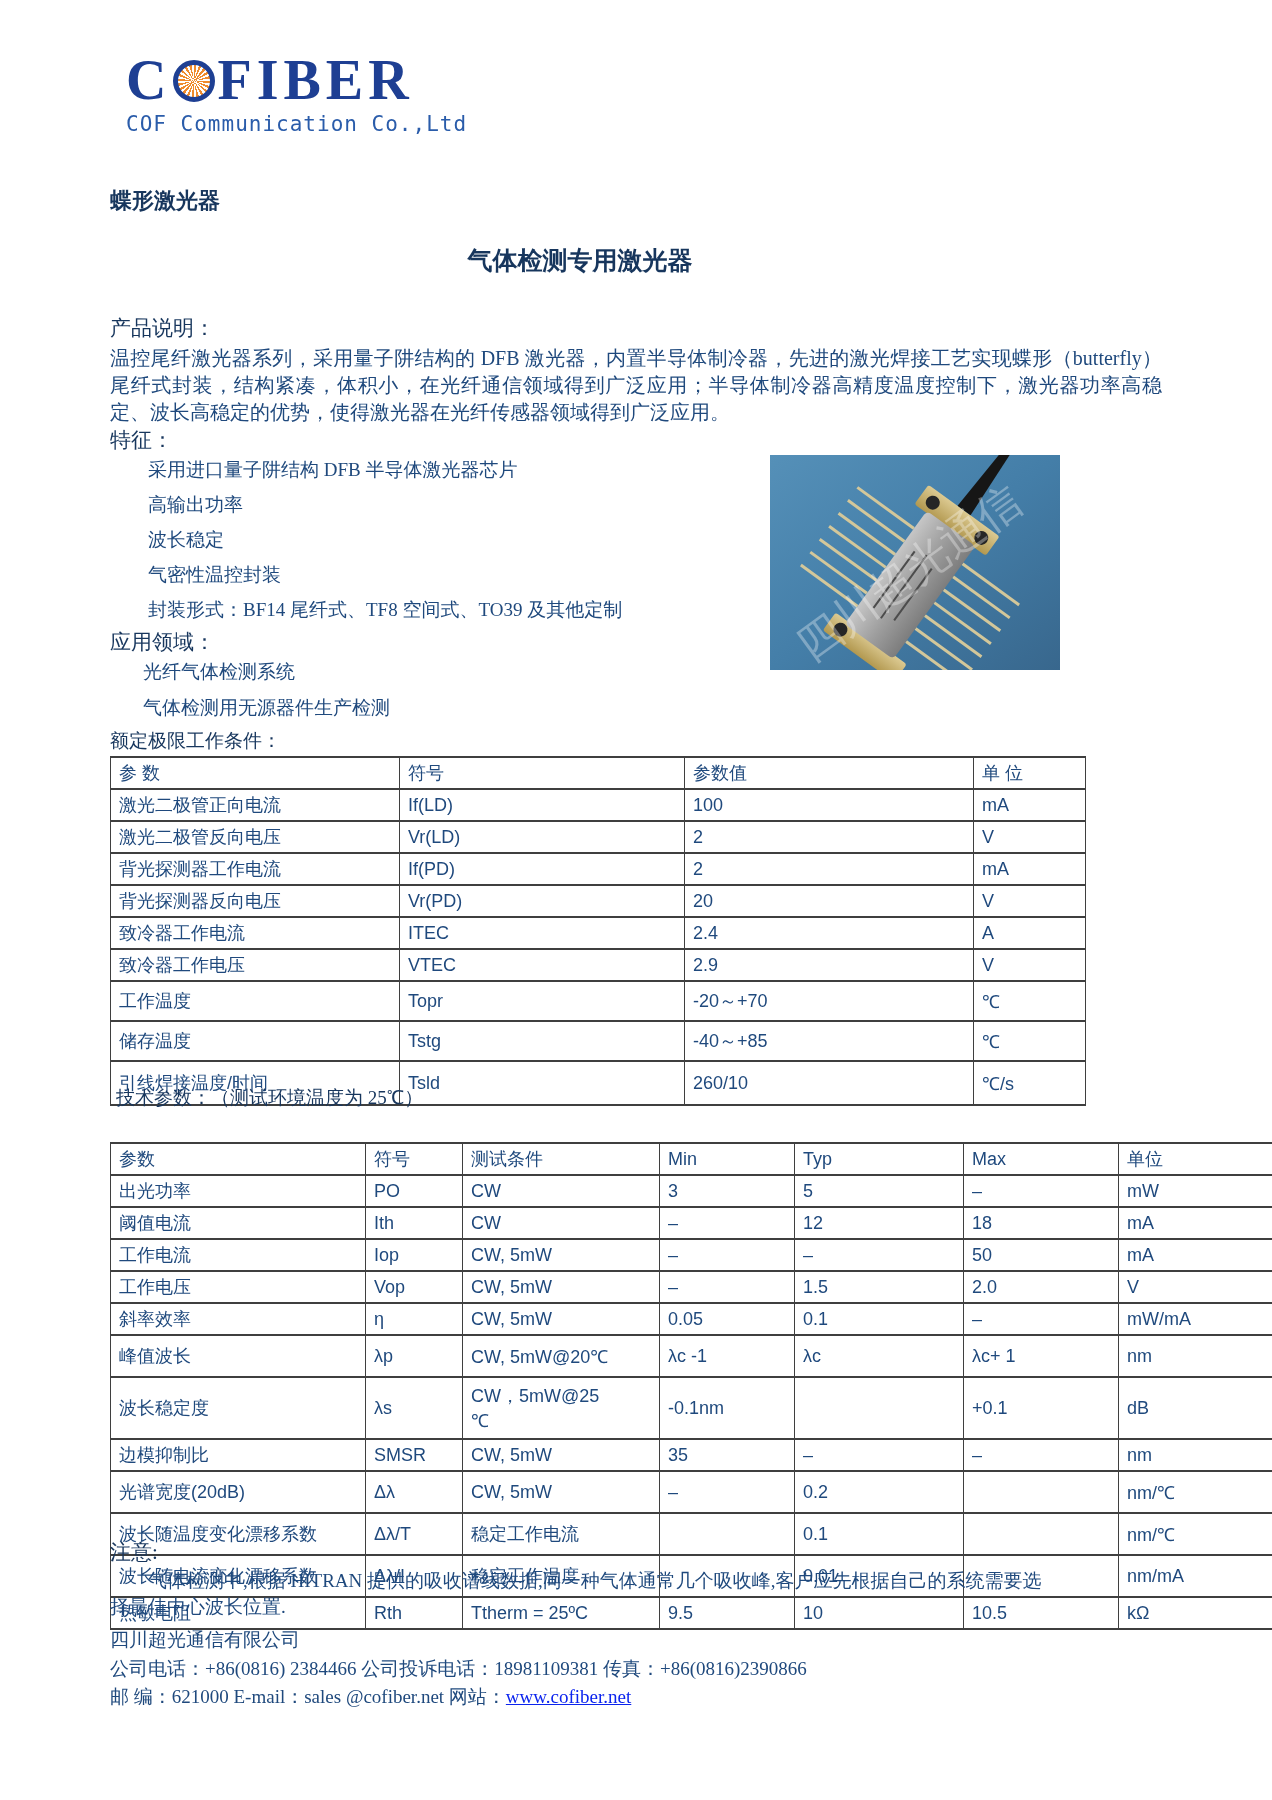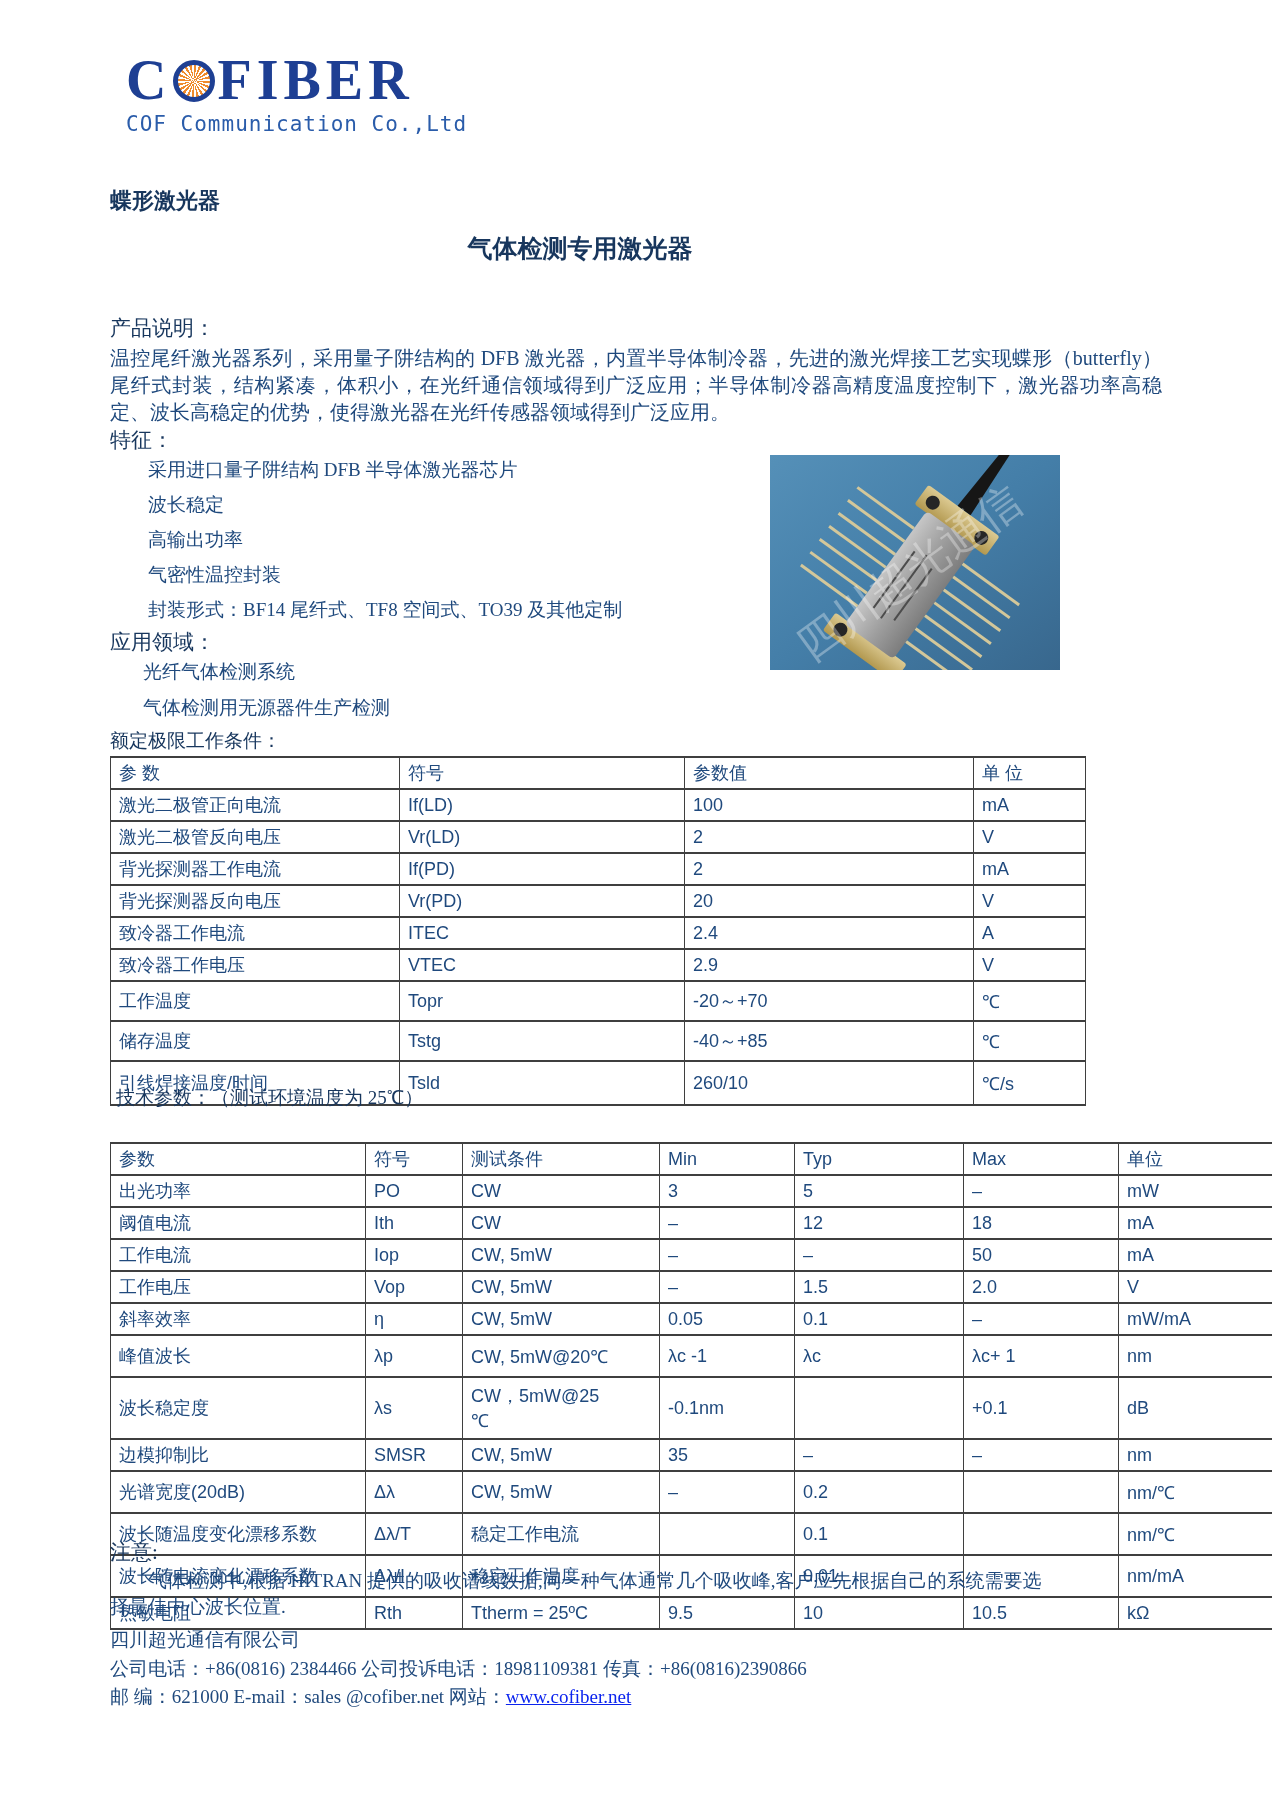--- a/index.html
+++ b/index.html
@@ -67,30 +67,30 @@
 <body>
 
 <div class="page">
 
   <div class="abs" style="left:126px;top:52px;">
     <div class="logo-brand"><span>C</span><span class="logo-o"></span><span>FIBER</span></div>
     <div class="logo-sub">COF Communication Co.,Ltd</div>
   </div>
 
   <div class="abs h-family" style="left:110px;top:186px;">蝶形激光器</div>
-  <div class="abs h-title" style="left:0px;top:232px;">气体检测专用激光器</div>
+  <div class="abs h-title" style="left:0px;top:244px;">气体检测专用激光器</div>
 
   <div class="abs sec-label" style="left:110px;top:314px;">产品说明：</div>
   <div class="abs desc" style="left:110px;top:345px;">温控尾纤激光器系列，采用量子阱结构的 DFB 激光器，内置半导体制冷器，先进的激光焊接工艺实现蝶形（butterfly）尾纤式封装，结构紧凑，体积小，在光纤通信领域得到广泛应用；半导体制冷器高精度温度控制下，激光器功率高稳定、波长高稳定的优势，使得激光器在光纤传感器领域得到广泛应用。</div>
 
   <div class="abs sec-label" style="left:110px;top:426px;">特征：</div>
   <div class="abs list" style="left:148px;top:458px;">
       <div class="li">采用进口量子阱结构 DFB 半导体激光器芯片</div>
+      <div class="li">高输出功率</div>
       <div class="li">波长稳定</div>
-      <div class="li">高输出功率</div>
       <div class="li">气密性温控封装</div>
       <div class="li">封装形式：BF14 尾纤式、TF8 空间式、TO39 及其他定制</div>
     </div>
 
   <div class="abs photo" style="left:770px;top:455px;">
     <svg width="290" height="215" viewBox="0 0 290 215">
       <defs>
         <linearGradient id="bg" x1="0" y1="0" x2="1" y2="1">
           <stop offset="0" stop-color="#5590b8"></stop>
           <stop offset="0.5" stop-color="#447ea8"></stop>

